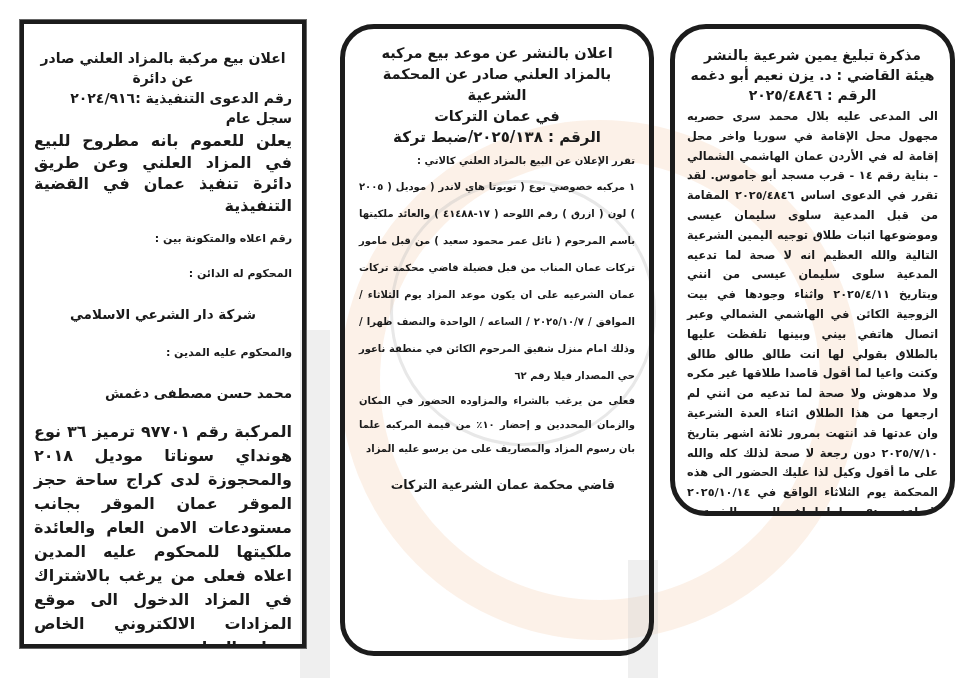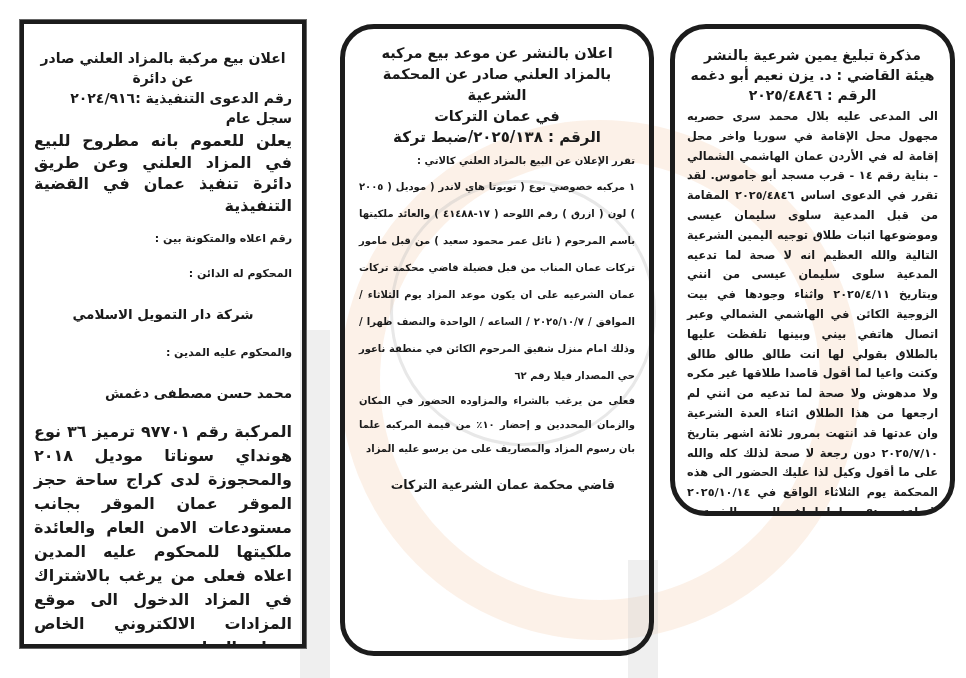--- a/index.html
+++ b/index.html
@@ -65,21 +65,21 @@
 <div class="watermark-inner"></div>
 <div class="wm-grey" style="left:300px;top:330px;width:30px;height:348px;"></div>
 <div class="wm-grey" style="left:628px;top:560px;width:30px;height:118px;"></div>
 
 <div class="ad ad-left">
   <p class="title">اعلان بيع مركبة بالمزاد العلني صادر عن دائرة</p>
   <p class="num num-left">رقم الدعوى التنفيذية :٢٠٢٤/٩١٦ سجل عام</p>
   <p class="p">يعلن للعموم بانه مطروح للبيع في المزاد العلني وعن طريق دائرة تنفيذ عمان في القضية التنفيذية</p>
   <p class="center-sm">رقم اعلاه والمتكونة بين :</p>
   <p class="center-sm">المحكوم له الدائن :</p>
-  <p class="center-b">شركة دار التمويل الاسلامي</p>
+  <p class="center-b">شركة دار الشرعي الاسلامي</p>
   <p class="center-sm">والمحكوم عليه المدين :</p>
   <p class="center-b" style="text-align:right;">محمد حسن مصطفى دغمش</p>
   <p class="p" style="line-height:24px;">المركبة رقم ٩٧٧٠١ ترميز ٣٦ نوع هونداي سوناتا موديل ٢٠١٨ والمحجوزة لدى كراج ساحة حجز الموقر عمان الموقر بجانب مستودعات الامن العام والعائدة ملكيتها للمحكوم عليه المدين اعلاه فعلى من يرغب بالاشتراك في المزاد الدخول الى موقع المزادات الالكتروني الخاص بوزارة العدل:</p>
   <p class="url">(https//auctions.moj.gov.jo)</p>
   <p class="p">لمشاهده بيانات المركبة ودفع قيمة التامين ١٠ ٪ من القيمة المقدرة للمركبة من قبل الخبير الفني والبالغة ١٠٠٠٠ دينار الكترونيا والمزاودة بشكل الكتروني وذلك من تاريخ هذا الاعلان وحتى تاريخ ٢٠٢٥/١١/٤ الساعة ١٠:٤٠ ص علما بان رسوم الطوابع تعود على المشتري وتستوفي البلدية من المشتري رسما نسبته ٥ ٪ من بدل المزايدة الاخيرة</p>
 
 </div>
 
 <div class="ad ad-mid">
   <p class="title title-lg">اعلان بالنشر عن موعد بيع مركبه</p>

